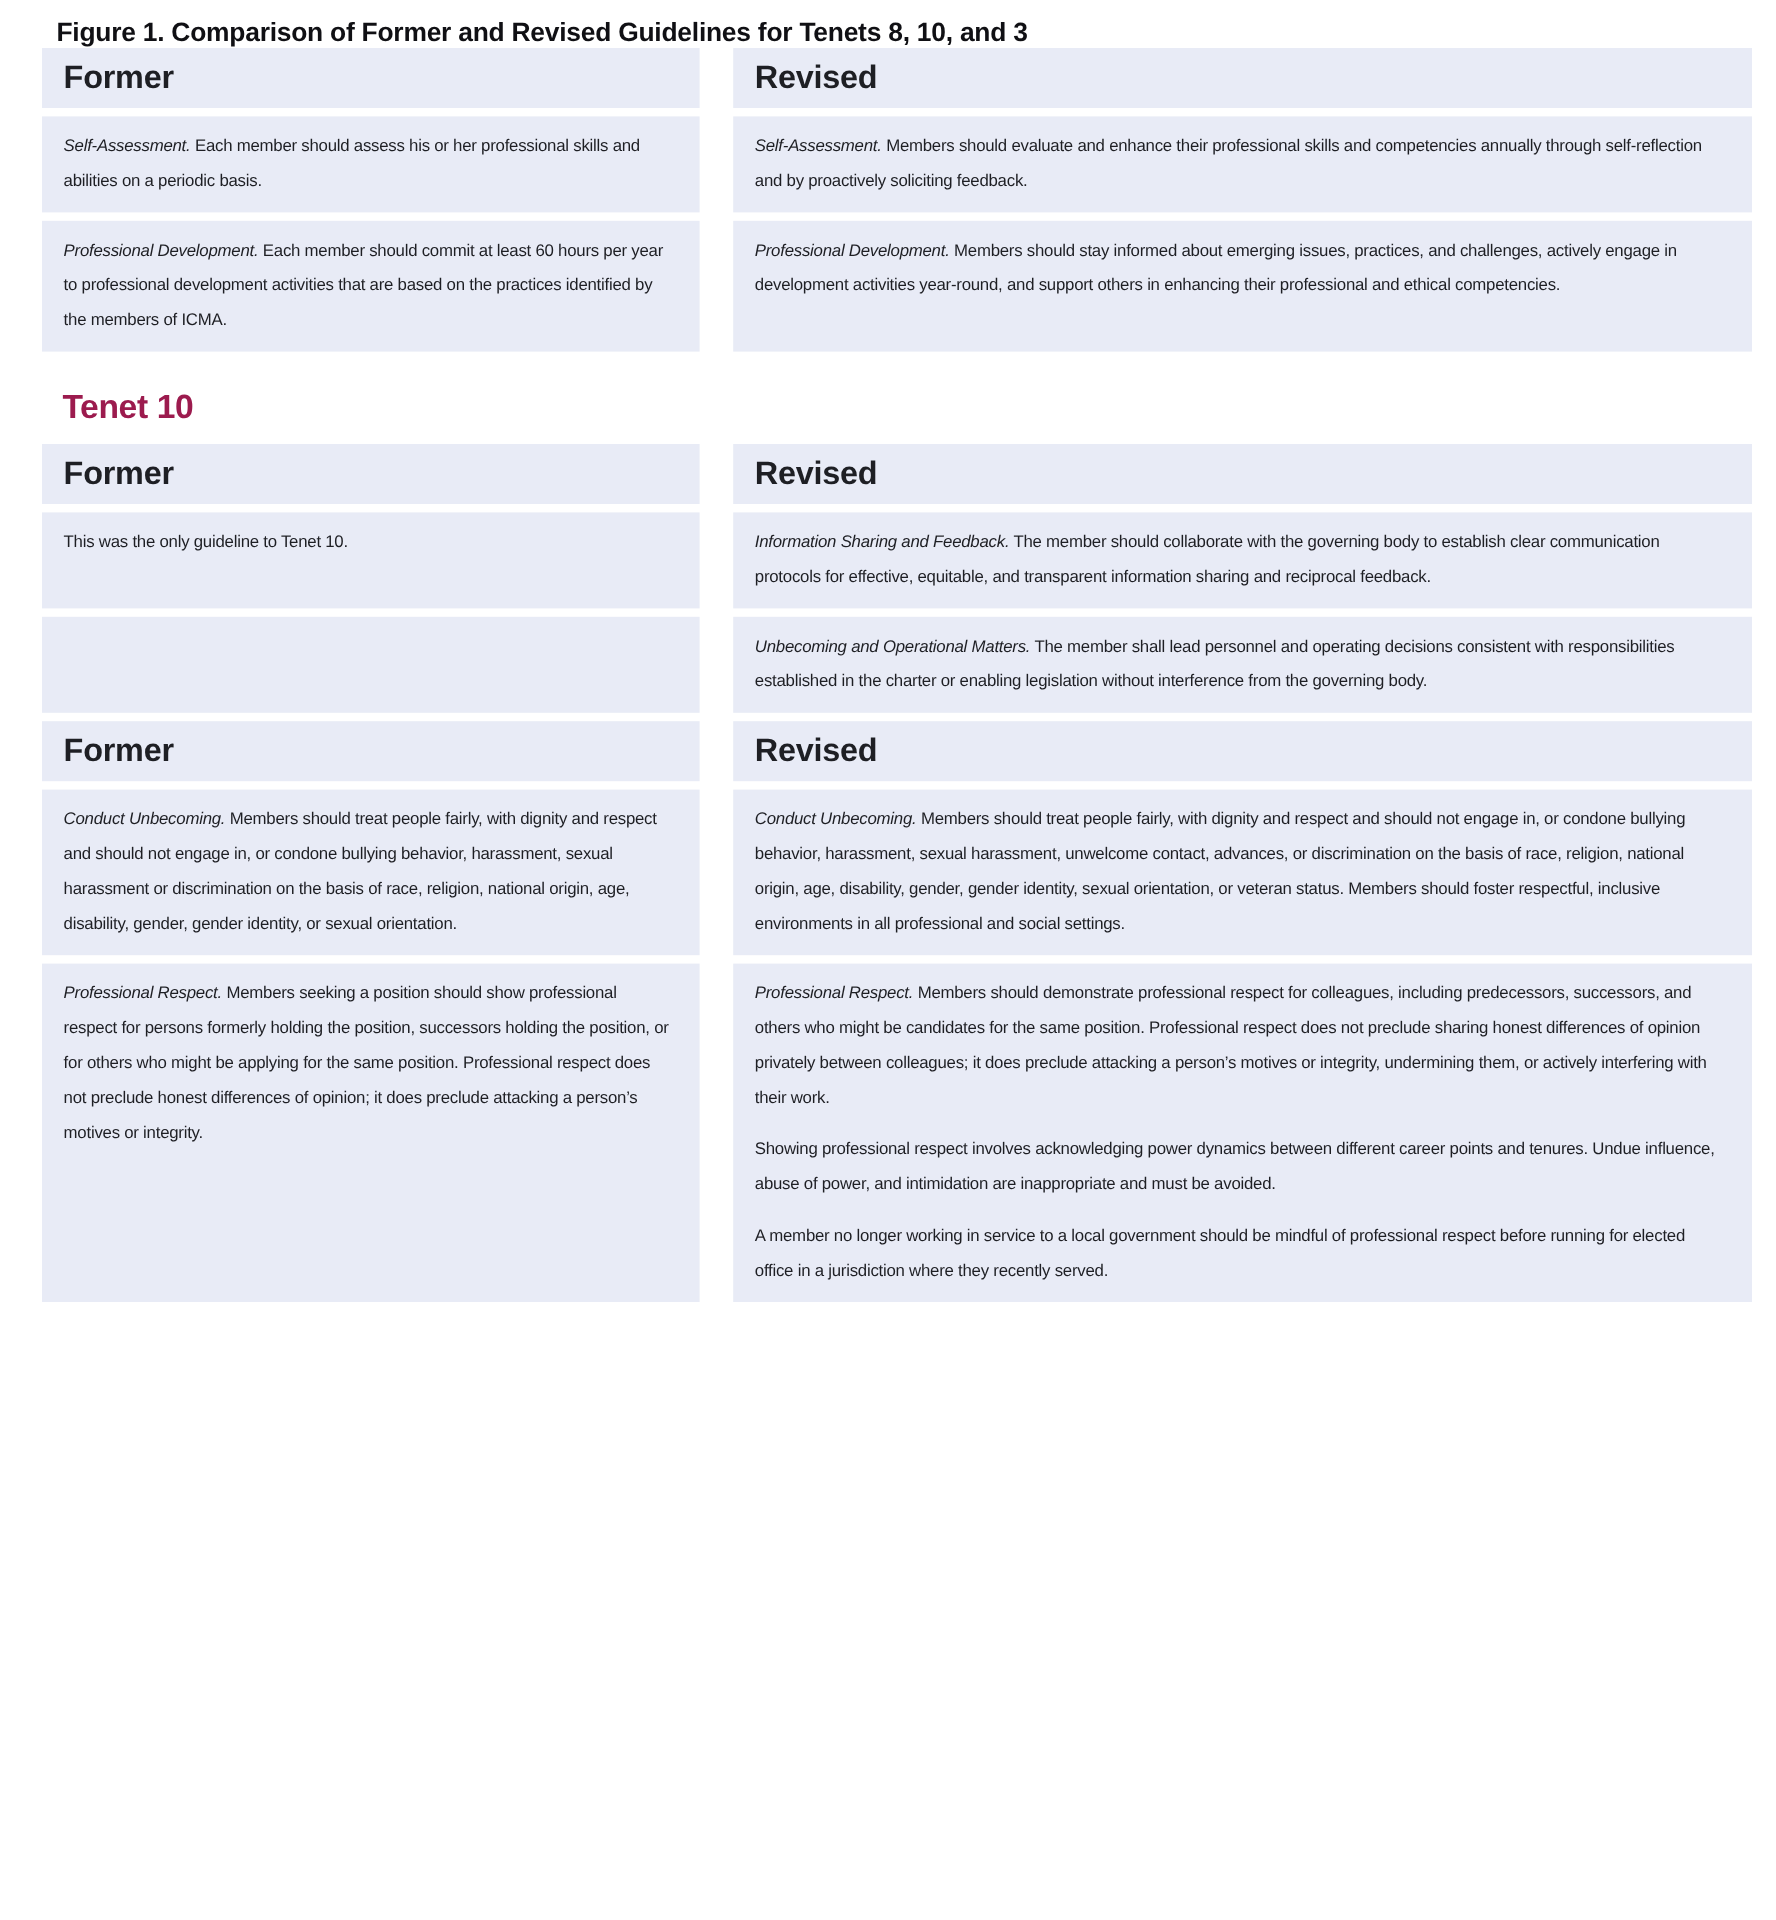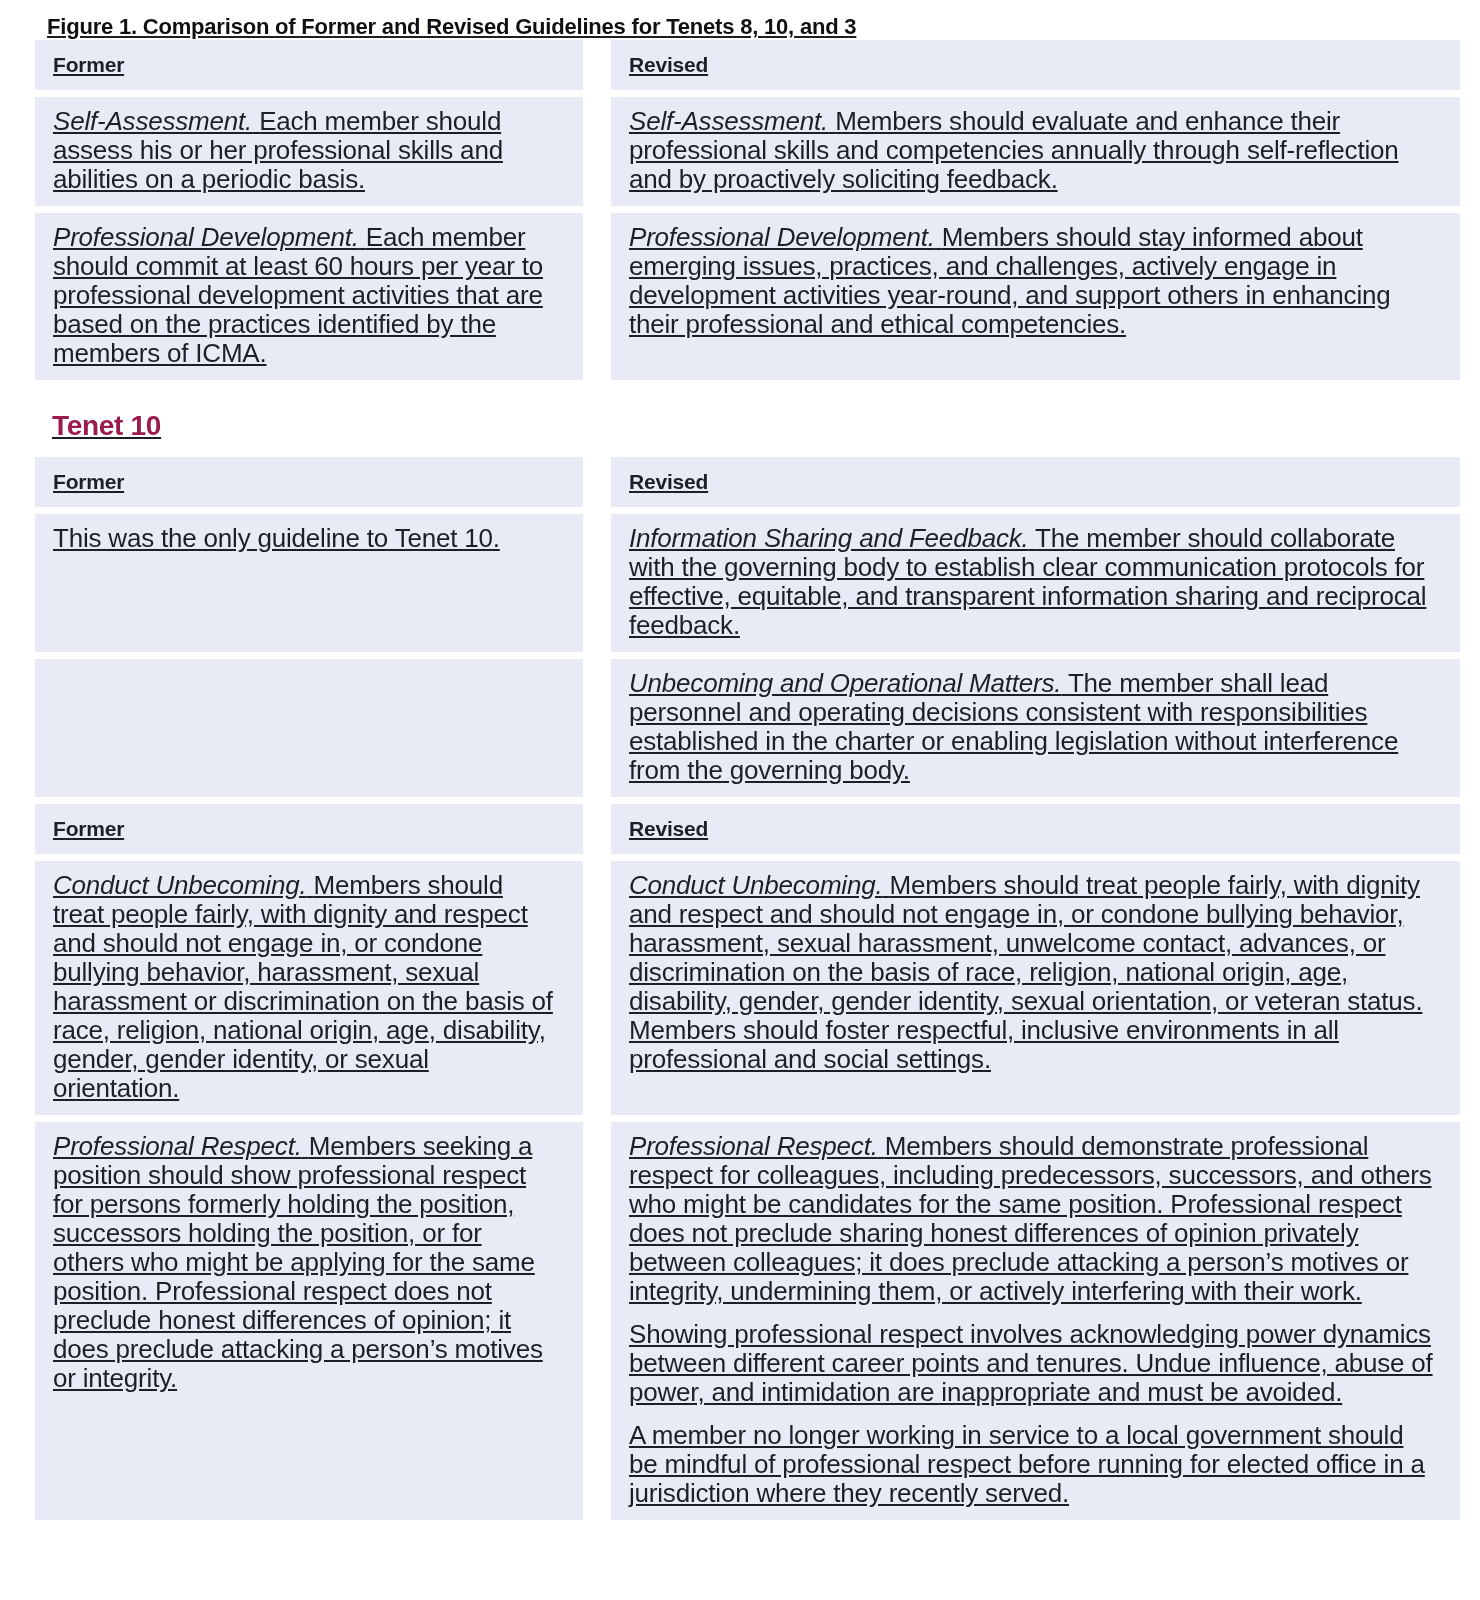--- a/index.html
+++ b/index.html
@@ -9,47 +9,47 @@
     --page-bg:#ffffff;
   }
   *{box-sizing:border-box;}
   html,body{margin:0;padding:0;}
   body{
     width:1480px;height:1600px;overflow:hidden;
     background:var(--page-bg);
     font-family:"Liberation Sans",sans-serif;
     color:var(--text);
   }
-  .page{padding:14px 20px 0 35px;text-decoration:underline;}
+  .page{padding:14px 20px 0 35px;}
   .figure-title{
     font-size:22px;font-weight:bold;color:#101014;
     margin:0 0 0 12px;letter-spacing:-0.2px;
   }
   .tenet-section{margin:0;}
   .tenet-heading{
     color:var(--accent);
     font-size:28px;font-weight:bold;
     margin:30px 0 15px 17px;letter-spacing:-0.3px;
   }
   .cmp-table{width:100%;}
   .cmp-table .row{
     display:grid;
     grid-template-columns:548px 1fr;
     column-gap:28px;
     margin-bottom:7px;
   }
   .cell{
     background:var(--cell-bg);
     padding:10px 24px 12px 18px;
-    font-size:26px;
+    font-size:14px;
     line-height:29px;
     letter-spacing:-0.2px;
   }
   .cell.header{
-    font-size:21px;
+    font-size:27px;
     font-weight:bold;
     padding:10px 18px 11px 18px;
     letter-spacing:-0.2px;
   }
   .cell p.para{margin:0 0 14px 0;}
   .cell p.para:last-child{margin-bottom:0;}
   .lead{font-style:italic;}
 </style>
 </head>
 <body>

